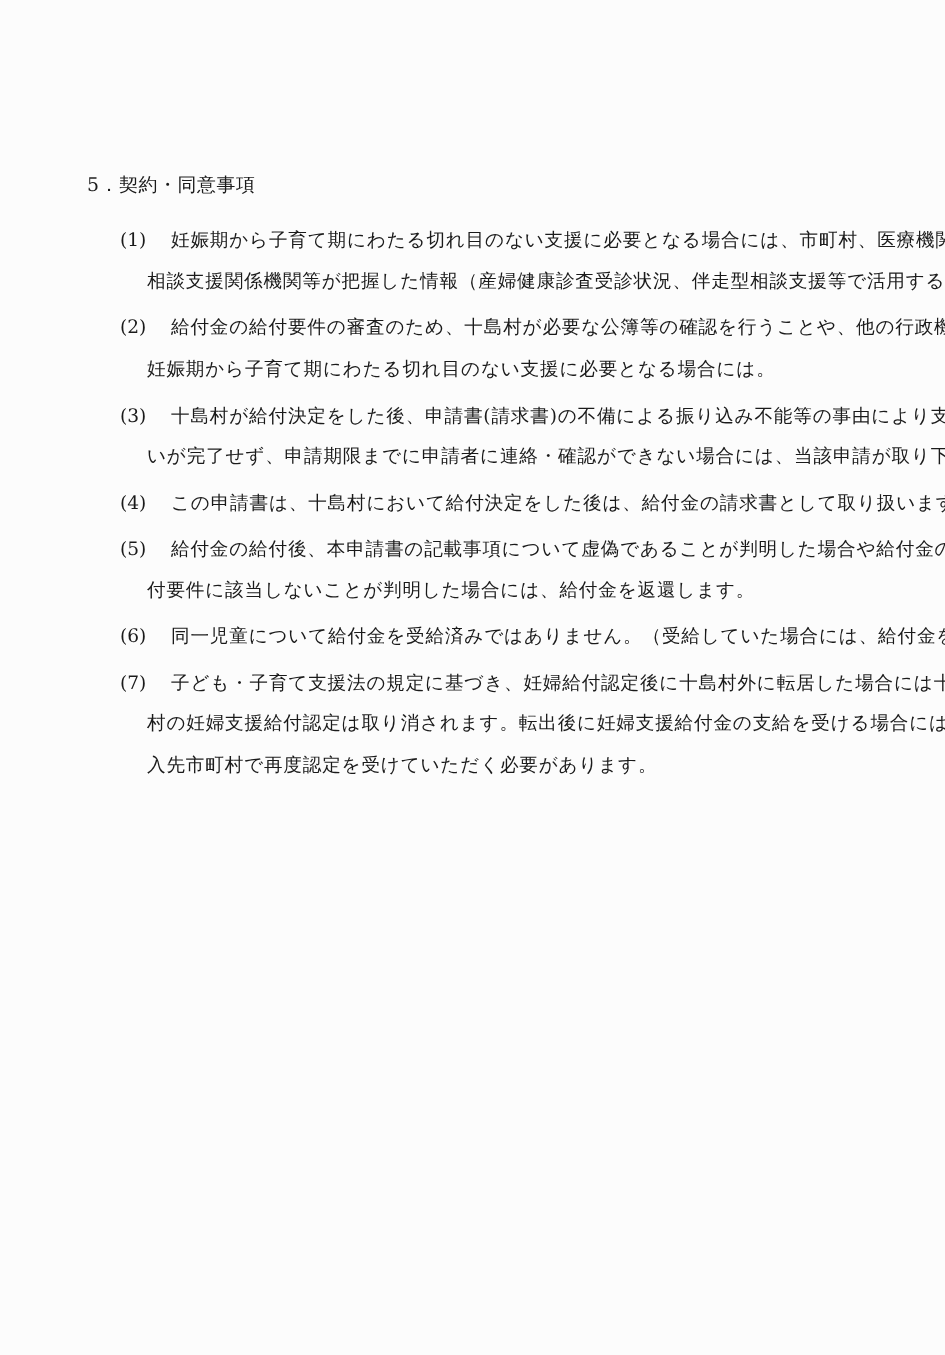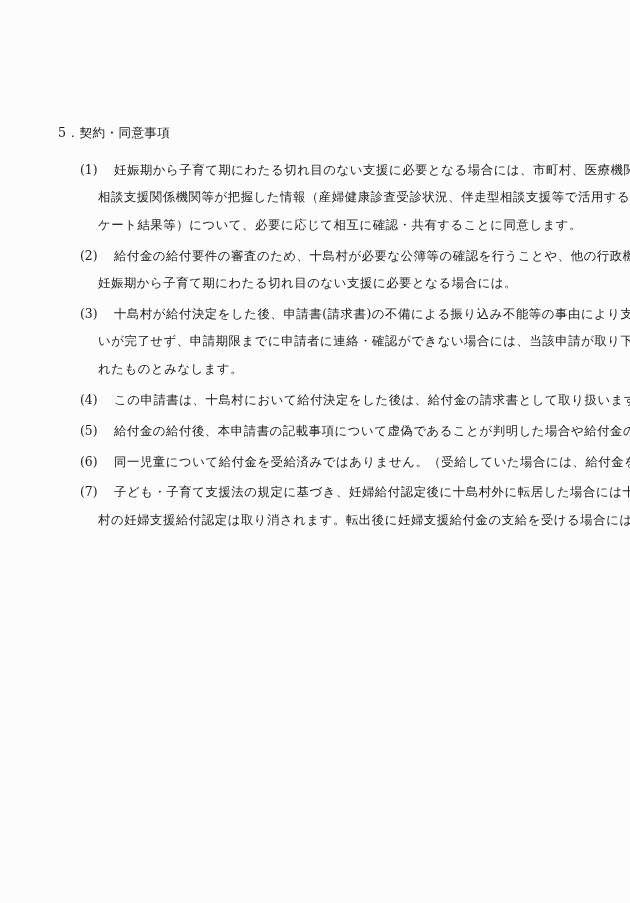--- a/index.html
+++ b/index.html
@@ -18,21 +18,21 @@
   .page {
     position: relative;
     width: 630px;
     height: 903px;
     box-sizing: border-box;
     background: #fcfcfc;
   }
   .doc-body {
     position: absolute;
     left: 0;
-    top: 124px;
+    top: 114px;
     width: 630px;
   }
   .section-heading {
     margin: 0 0 14px 0;
     padding-left: 58px;
     font-size: 12.6px;
     line-height: 18px;
     font-weight: normal;
     letter-spacing: 0.4px;
     white-space: nowrap;
@@ -80,59 +80,59 @@
   <div class="doc-body">
 
     <h1 class="section-heading">5．契約・同意事項</h1>
 
     <ol class="clause-list">
         <li class="clause">
           <span class="clause-marker">(1)</span>
           <div class="clause-lines">
             <div class="clause-line first">妊娠期から子育て期にわたる切れ目のない支援に必要となる場合には、市町村、医療機関、</div>
             <div class="clause-line">相談支援関係機関等が把握した情報（産婦健康診査受診状況、伴走型相談支援等で活用するアン</div>
-            <div class="clause-line">ケート結果等）について、必要に応じて相互に確認・共有することに同意します。</div>
           </div>
         </li>
         <li class="clause">
           <span class="clause-marker">(2)</span>
           <div class="clause-lines">
             <div class="clause-line first">給付金の給付要件の審査のため、十島村が必要な公簿等の確認を行うことや、他の行政機関</div>
             <div class="clause-line">妊娠期から子育て期にわたる切れ目のない支援に必要となる場合には。</div>
           </div>
         </li>
         <li class="clause">
           <span class="clause-marker">(3)</span>
           <div class="clause-lines">
             <div class="clause-line first">十島村が給付決定をした後、申請書(請求書)の不備による振り込み不能等の事由により支払</div>
             <div class="clause-line">いが完了せず、申請期限までに申請者に連絡・確認ができない場合には、当該申請が取り下げら</div>
-            <div class="clause-line">れたものとみなします。</div>
           </div>
         </li>
         <li class="clause">
           <span class="clause-marker">(4)</span>
           <div class="clause-lines">
             <div class="clause-line first">この申請書は、十島村において給付決定をした後は、給付金の請求書として取り扱います。</div>
           </div>
         </li>
         <li class="clause">
           <span class="clause-marker">(5)</span>
           <div class="clause-lines">
             <div class="clause-line first">給付金の給付後、本申請書の記載事項について虚偽であることが判明した場合や給付金の給</div>
+            <div class="clause-line">付要件に該当しないことが判明した場合には、給付金を返還します。</div>
           </div>
         </li>
         <li class="clause">
           <span class="clause-marker">(6)</span>
           <div class="clause-lines">
             <div class="clause-line first">同一児童について給付金を受給済みではありません。（受給していた場合には、給付金を返還</div>
           </div>
         </li>
         <li class="clause">
           <span class="clause-marker">(7)</span>
           <div class="clause-lines">
             <div class="clause-line first">子ども・子育て支援法の規定に基づき、妊婦給付認定後に十島村外に転居した場合には十島</div>
             <div class="clause-line">村の妊婦支援給付認定は取り消されます。転出後に妊婦支援給付金の支給を受ける場合には、転</div>
+            <div class="clause-line">入先市町村で再度認定を受けていただく必要があります。</div>
           </div>
         </li>
       </ol>
 
   </div>
 </div>
 
 </body></html>

